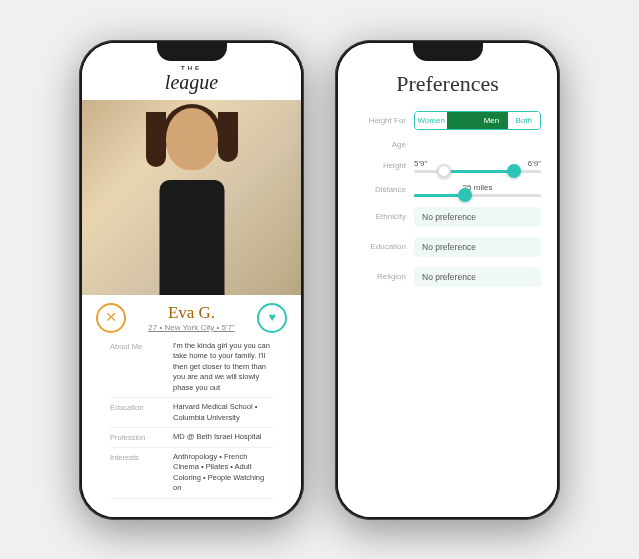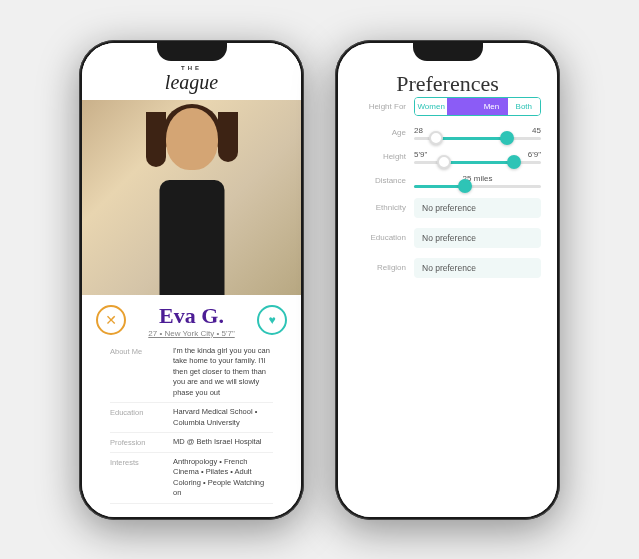--- a/index.html
+++ b/index.html
@@ -180,23 +180,23 @@
       font-size: 14px;
       flex-shrink: 0;
     }
 
     .name-info {
       text-align: center;
       flex: 1;
     }
 
     .name-text {
-      font-size: 22px;
-      font-weight: bold;
-      color: #4c1d95;
+      font-size: 17px;
+      font-weight: normal;
+      color: #a16207;
     }
 
     .name-details {
       font-size: 8px;
       color: #888;
       font-family: sans-serif;
       text-decoration: underline;
     }
 
     .like-btn {
@@ -248,20 +248,21 @@
       flex-direction: column;
       padding: 28px 16px 14px;
       overflow: hidden;
     }
 
     .prefs-title {
       font-size: 22px;
       font-family: 'Georgia', serif;
       color: #333;
       text-align: center;
+      margin-bottom: 14px;
     }
 
     .pref-row {
       display: flex;
       align-items: center;
       margin-bottom: 10px;
       gap: 8px;
     }
 
     .pref-label {
@@ -290,21 +291,21 @@
       flex: 1;
       text-align: center;
       padding: 4px 0;
       font-size: 8px;
       font-family: sans-serif;
       color: #2ec4b6;
       background: #fff;
     }
 
     .gender-opt.active {
-      background: #8b5cf6;
+      background: #15803d;
       color: #fff;
       padding-left: 28px;
     }
 
     .slider-labels {
       display: flex;
       justify-content: space-between;
       font-size: 8px;
       font-family: sans-serif;
       color: #555;
@@ -434,31 +435,20 @@
             <div class="gender-toggle">
               <div class="gender-opt">Women</div>
               <div class="gender-opt active">Men</div>
               <div class="gender-opt">Both</div>
             </div>
           </div>
         </div>
 
         <div class="pref-row">
           <div class="pref-label">Age</div>
-          <div class="pref-control">
-            <div class="slider-labels">
-              <span>28</span>
-              <span>45</span>
-            </div>
-            <div class="slider-track">
-              <div class="slider-fill" style="left:15%;width:55%;"></div>
-              <div class="slider-thumb" style="left:12%;"></div>
-              <div class="slider-thumb teal" style="left:68%;"></div>
-            </div>
-          </div>
         </div>
 
         <div class="pref-row">
           <div class="pref-label">Height</div>
           <div class="pref-control">
             <div class="slider-labels">
               <span>5'9"</span>
               <span>6'9"</span>
             </div>
             <div class="slider-track">

